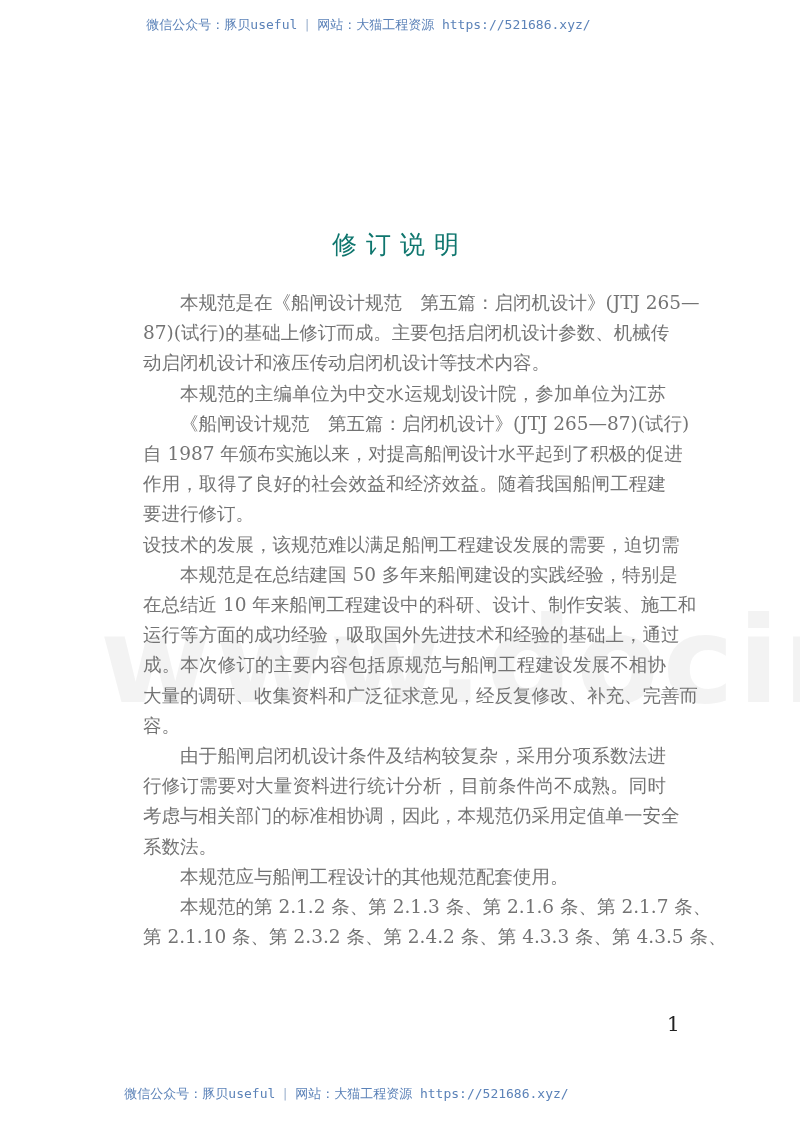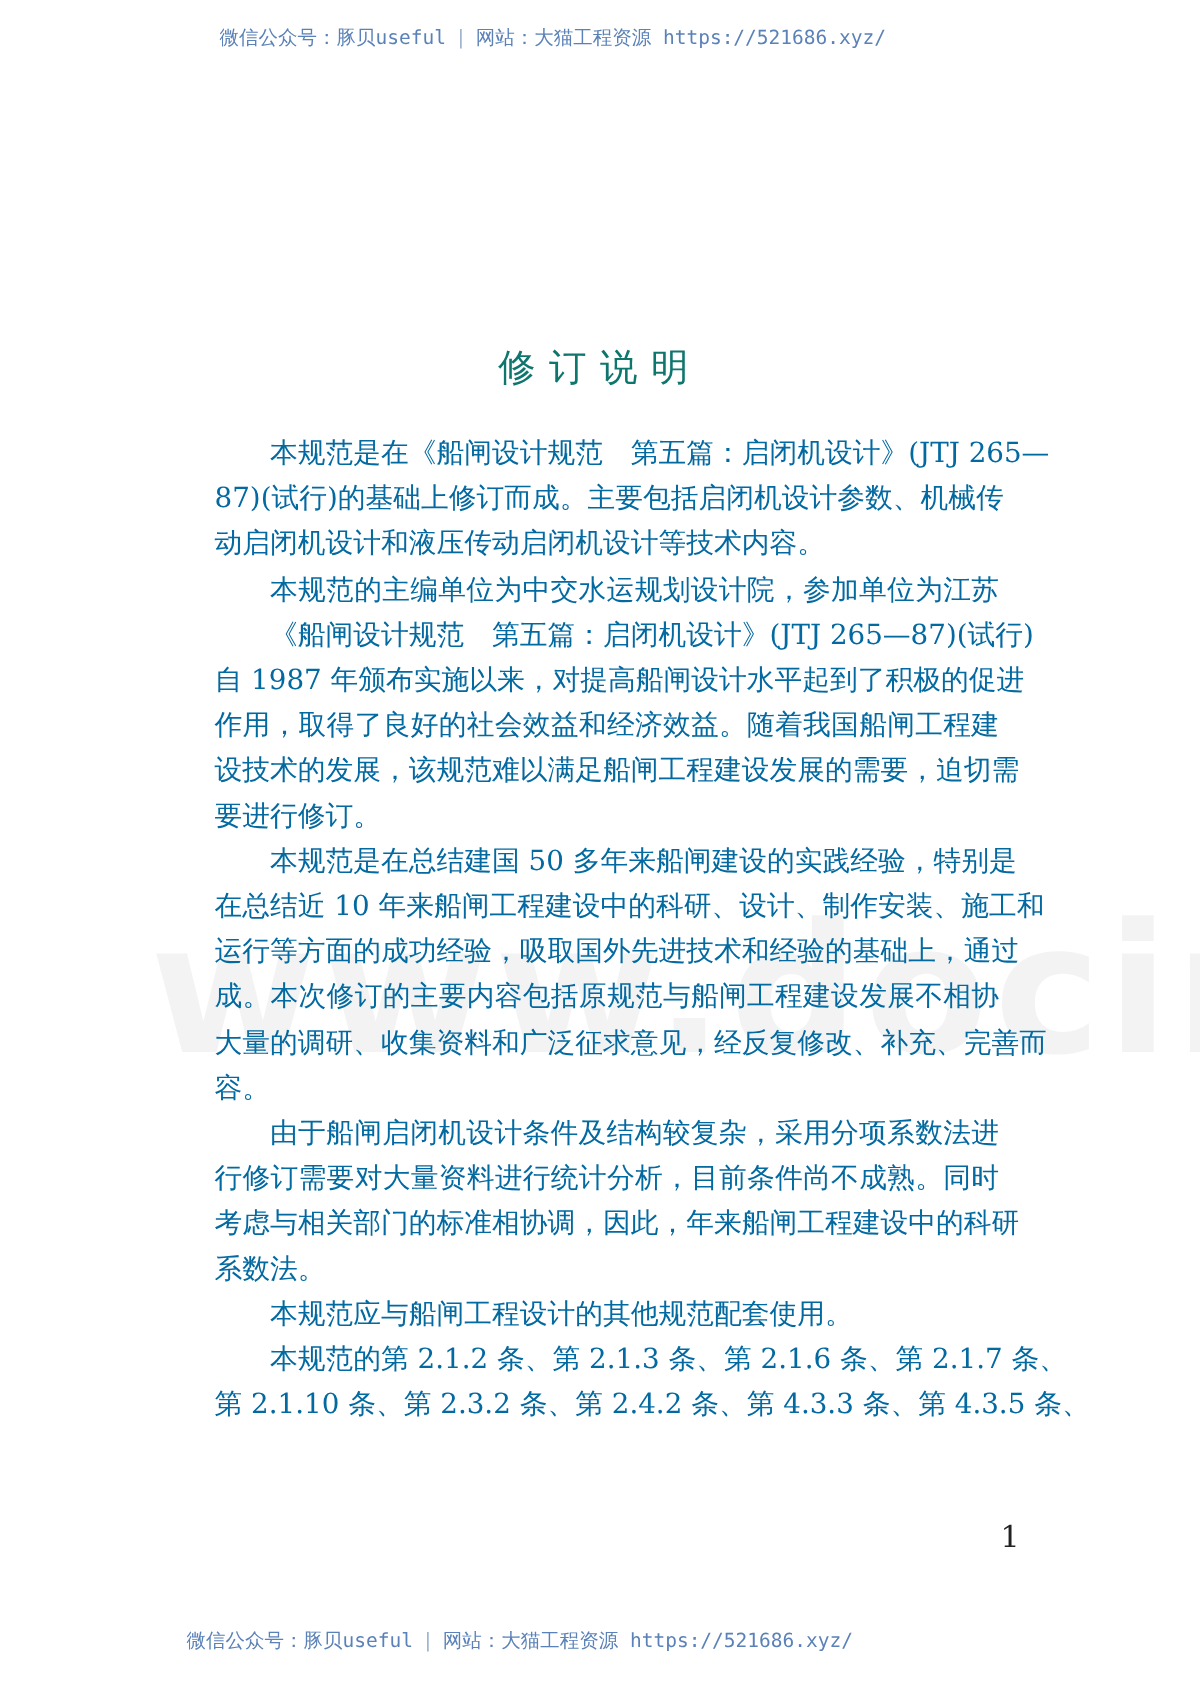--- a/index.html
+++ b/index.html
@@ -15,21 +15,21 @@
     }
     .banner.top { top: 16px; }
     .banner.bottom { top: 1085px; left: -22px; }
     .banner .sep { color: #9fb3cf; padding: 0 6px; }
     .title {
       position: absolute; top: 228px; left: 0; width: 800px; text-align: center;
       font-size: 25px; letter-spacing: 9px; color: #0f766e;
     }
     .content {
       position: absolute; left: 143px; top: 288px; width: 523px;
-      font-size: 18.5px; line-height: 30.2px; color: #0369a1;
+      font-size: 18.5px; line-height: 30.2px; color: #737373;
     }
     .para { margin: 0; text-indent: 2em; text-align: justify; }
     .line { display: block; white-space: nowrap; text-align: justify; text-align-last: justify; }
     .line.last { text-align-last: left; }
     .line.first { padding-left: 2em; }
     .para { text-indent: 0; }
     .page-number {
       position: absolute; top: 1012px; left: 667px; font-size: 20px; color: #222;
     }
     .watermark {
@@ -56,35 +56,35 @@
       <span class="line">87)(试行)的基础上修订而成。主要包括启闭机设计参数、机械传</span>
       <span class="line last">动启闭机设计和液压传动启闭机设计等技术内容。</span>
     </div>
     <div class="para">
       <span class="line first">本规范的主编单位为中交水运规划设计院，参加单位为江苏</span>
     </div>
     <div class="para">
       <span class="line first">《船闸设计规范　第五篇：启闭机设计》(JTJ 265—87)(试行)</span>
       <span class="line">自 1987 年颁布实施以来，对提高船闸设计水平起到了积极的促进</span>
       <span class="line">作用，取得了良好的社会效益和经济效益。随着我国船闸工程建</span>
+      <span class="line last">要进行修订。</span>
       <span class="line">设技术的发展，该规范难以满足船闸工程建设发展的需要，迫切需</span>
-      <span class="line last">要进行修订。</span>
     </div>
     <div class="para">
       <span class="line first">本规范是在总结建国 50 多年来船闸建设的实践经验，特别是</span>
       <span class="line">在总结近 10 年来船闸工程建设中的科研、设计、制作安装、施工和</span>
       <span class="line">运行等方面的成功经验，吸取国外先进技术和经验的基础上，通过</span>
       <span class="line">成。本次修订的主要内容包括原规范与船闸工程建设发展不相协</span>
       <span class="line">大量的调研、收集资料和广泛征求意见，经反复修改、补充、完善而</span>
       <span class="line last">容。</span>
     </div>
     <div class="para">
       <span class="line first">由于船闸启闭机设计条件及结构较复杂，采用分项系数法进</span>
       <span class="line">行修订需要对大量资料进行统计分析，目前条件尚不成熟。同时</span>
-      <span class="line">考虑与相关部门的标准相协调，因此，年来船闸工程建设中的科研</span>
+      <span class="line">考虑与相关部门的标准相协调，因此，本规范仍采用定值单一安全</span>
       <span class="line last">系数法。</span>
     </div>
     <div class="para">
       <span class="line first last">本规范应与船闸工程设计的其他规范配套使用。</span>
     </div>
     <div class="para">
       <span class="line first">本规范的第 2.1.2 条、第 2.1.3 条、第 2.1.6 条、第 2.1.7 条、</span>
       <span class="line last">第 2.1.10 条、第 2.3.2 条、第 2.4.2 条、第 4.3.3 条、第 4.3.5 条、</span>
     </div>
   </div>

